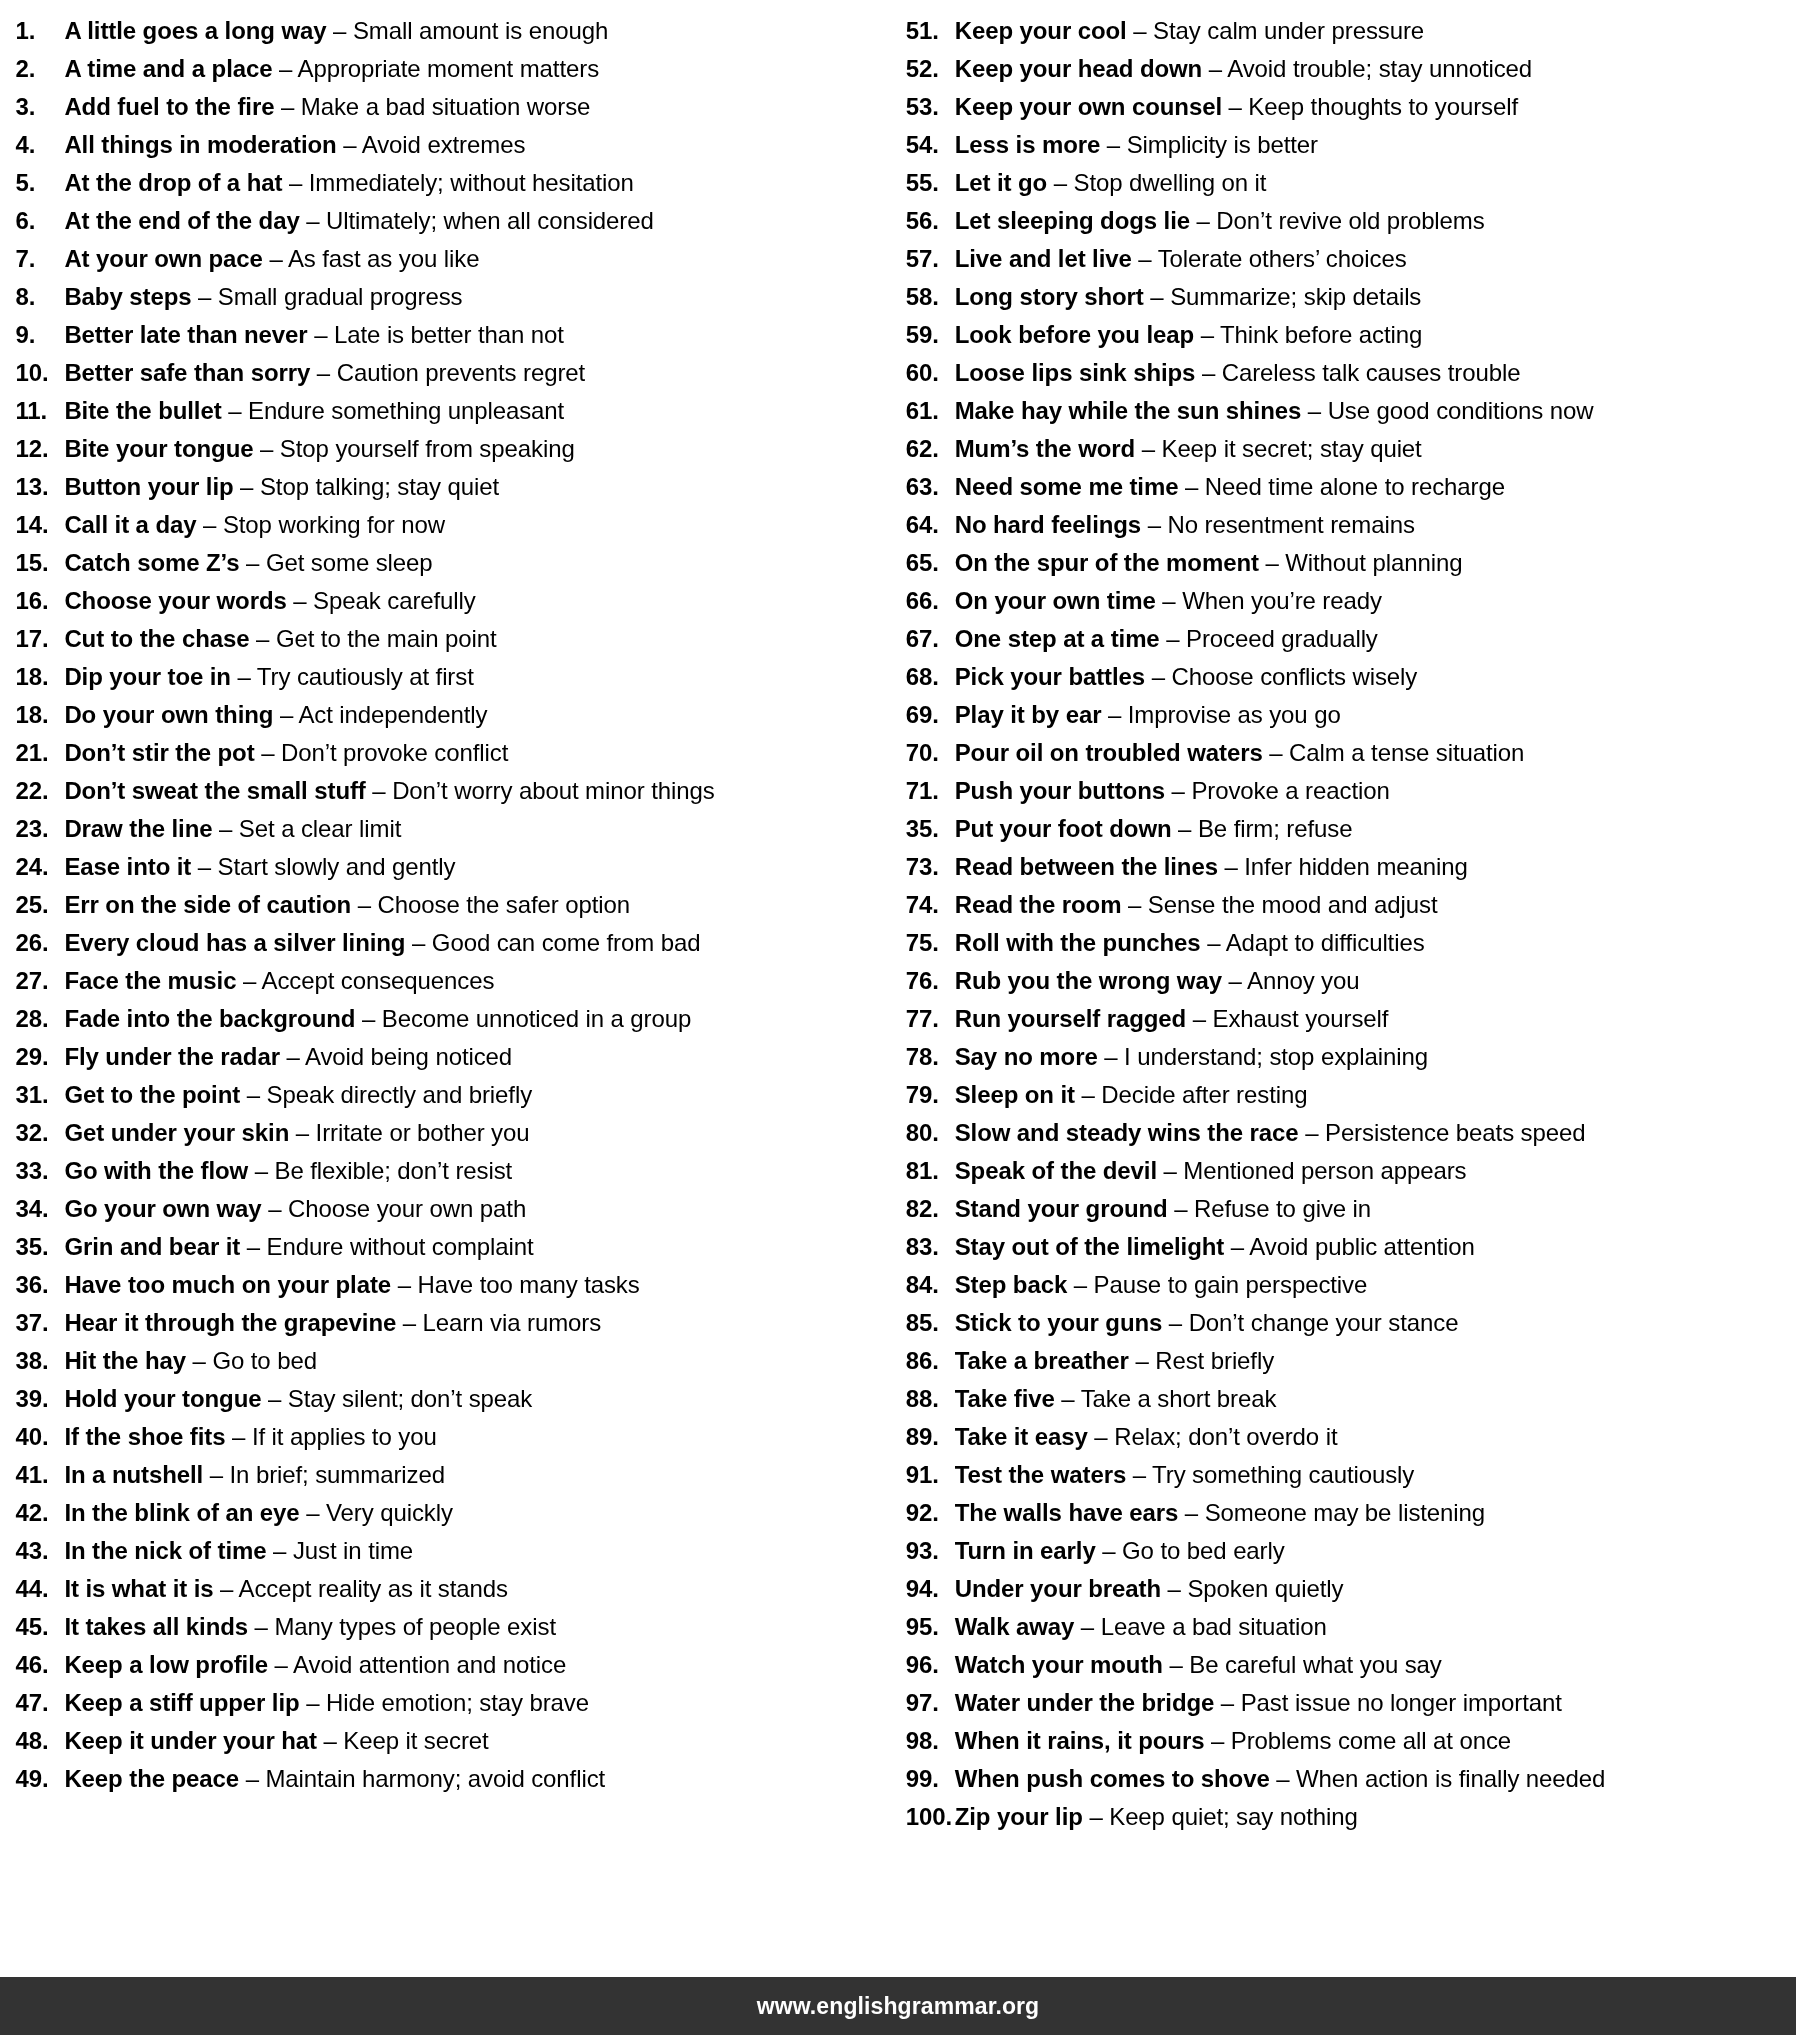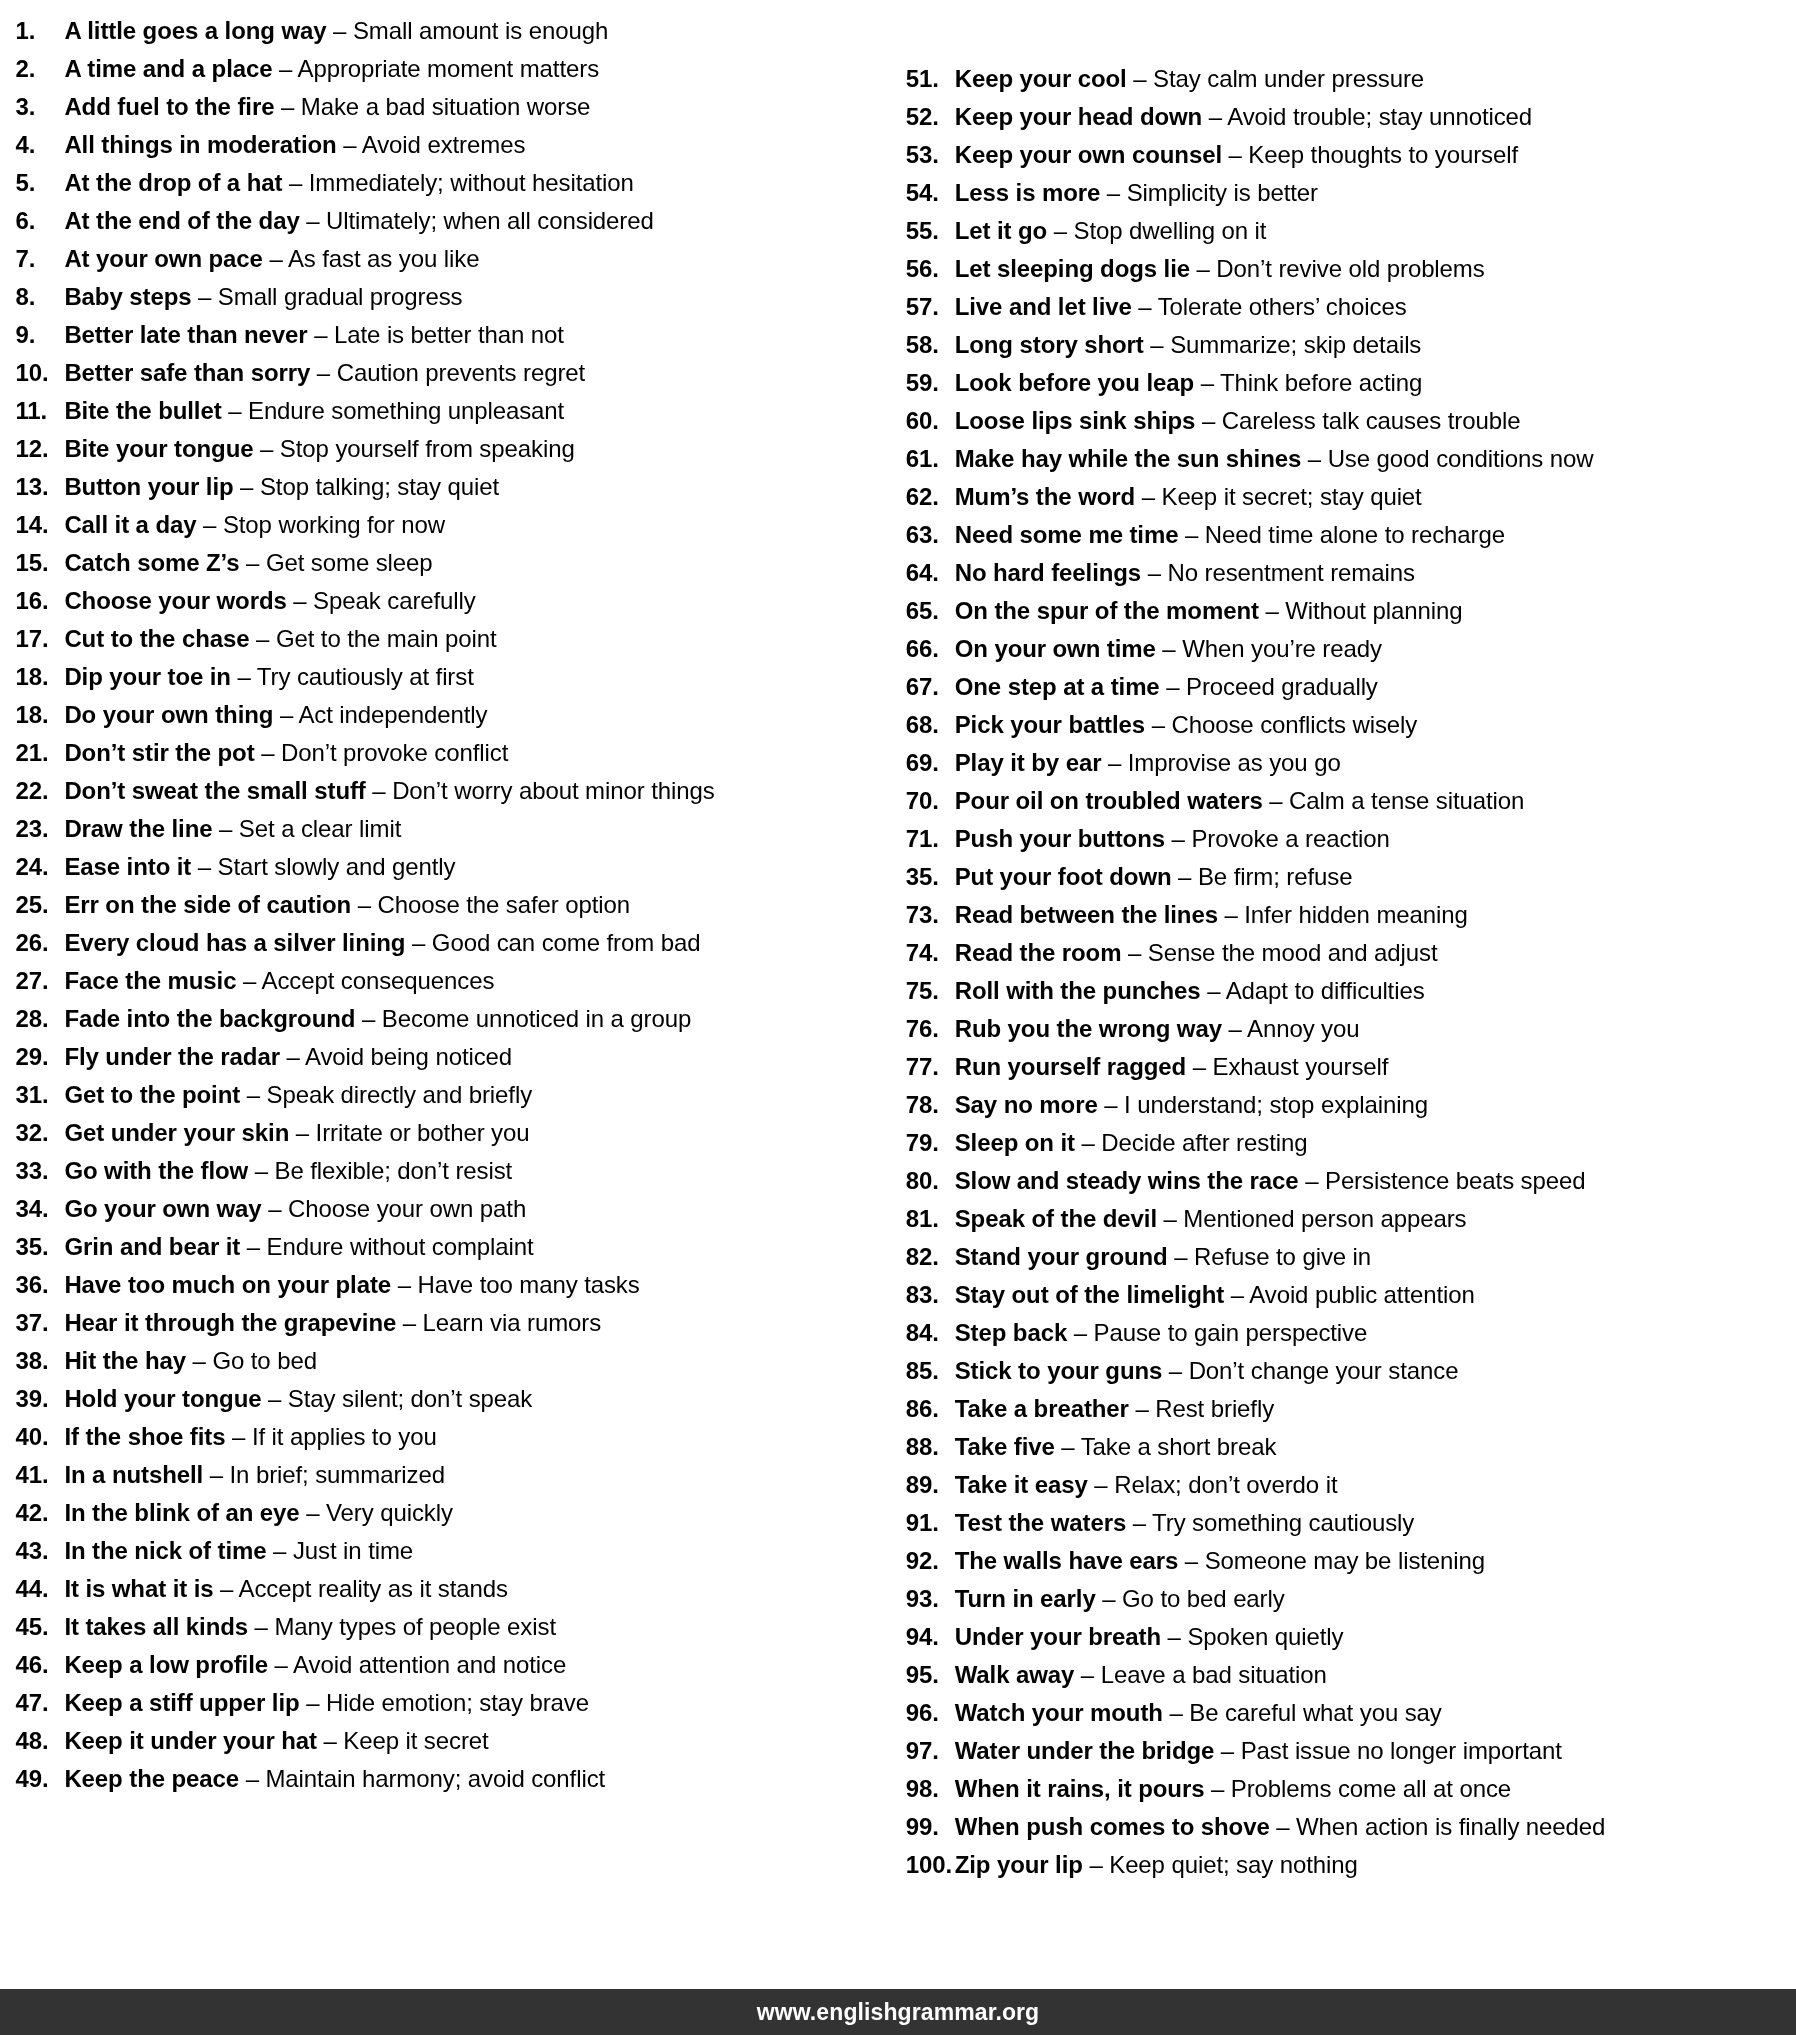--- a/index.html
+++ b/index.html
@@ -36,21 +36,20 @@
   }
   .column.left {
     width: 898px;
     padding-left: 15.4px;
     padding-right: 3.9px;
   }
   .column.right {
     width: 898px;
     padding-left: 7.7px;
     padding-right: 3.9px;
-    margin-top: 48px;
   }
   .idiom-row {
     display: flex;
     flex-direction: row;
     align-items: baseline;
     height: 38px;
     line-height: 38px;
     white-space: nowrap;
   }
   .idiom-num {
@@ -73,21 +72,21 @@
     font-weight: normal;
   }
   .idiom-meaning {
     font-weight: normal;
   }
   #footer-bar {
     position: absolute;
     left: 0;
     bottom: 0;
     width: 1796px;
-    height: 46px;
+    height: 58px;
     background: #333333;
     display: flex;
     align-items: center;
     justify-content: center;
   }
   #footer-url {
     color: #ffffff;
     font-weight: bold;
     font-size: 23px;
     letter-spacing: 0.1px;

